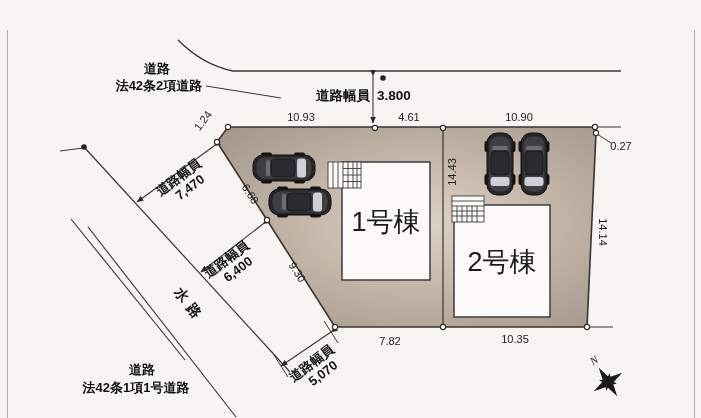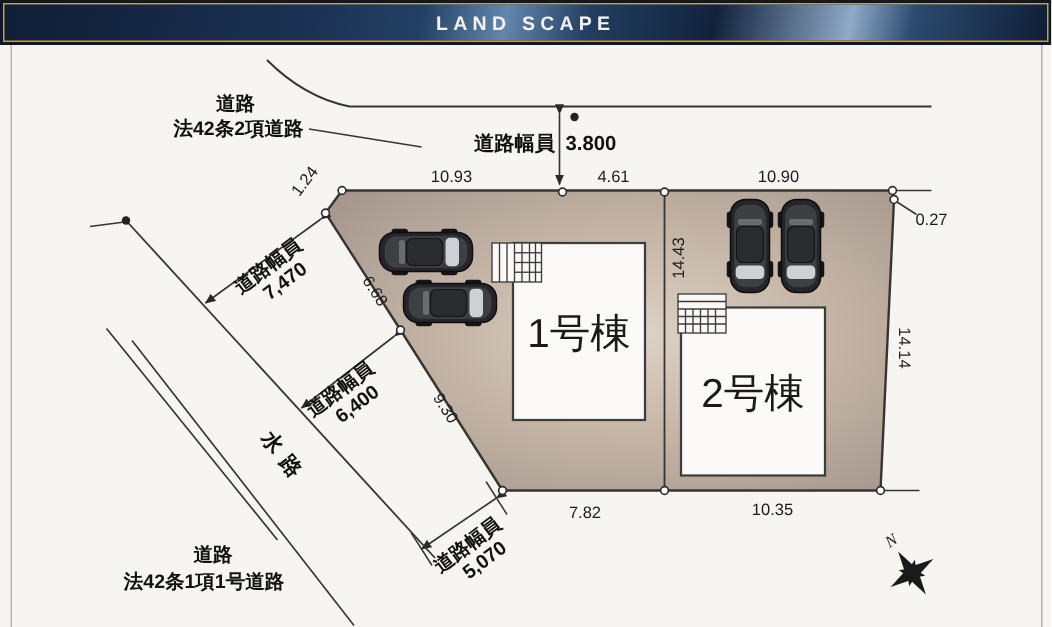--- a/index.html
+++ b/index.html
@@ -166,19 +166,14 @@
     <g transform="translate(608,382) rotate(-33)">
       <path d="M0,-17 L3.5,-3.5 L17,0 L3.5,3.5 L0,17 L-3.5,3.5 L-17,0 L-3.5,-3.5 Z" fill="#1a1a1a"></path>
       <path transform="rotate(45)" d="M0,-9 L2.5,-2.5 L9,0 L2.5,2.5 L0,9 L-2.5,2.5 L-9,0 L-2.5,-2.5 Z" fill="#1a1a1a"></path>
       <text x="0" y="-22" style="font-family:'Liberation Serif',serif; font-style:italic; font-size:11px; text-anchor:middle; fill:#222">N</text>
     </g>
 
     <line x1="7.5" y1="30" x2="7.5" y2="418" stroke="#b5b2ad" stroke-width="1"></line>
     <line x1="694.5" y1="30" x2="694.5" y2="418" stroke="#b5b2ad" stroke-width="1"></line>
   </svg>
 
-  <div class="header">
-    <div class="header-inner">
-      <span>LAND SCAPE</span>
-    </div>
-  </div>
 
 </div>
 
 </body></html>

